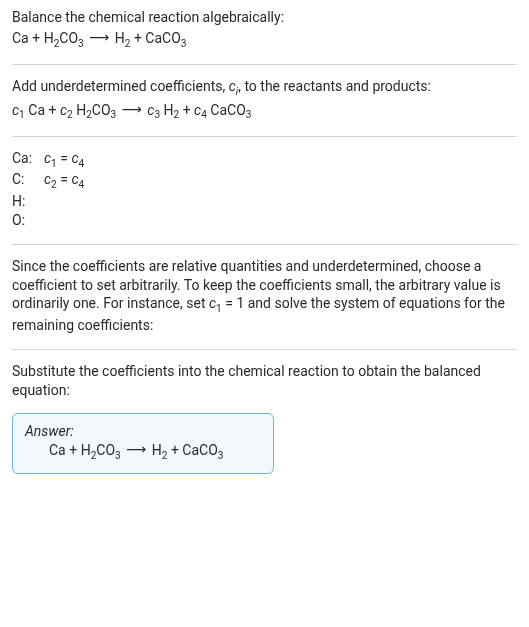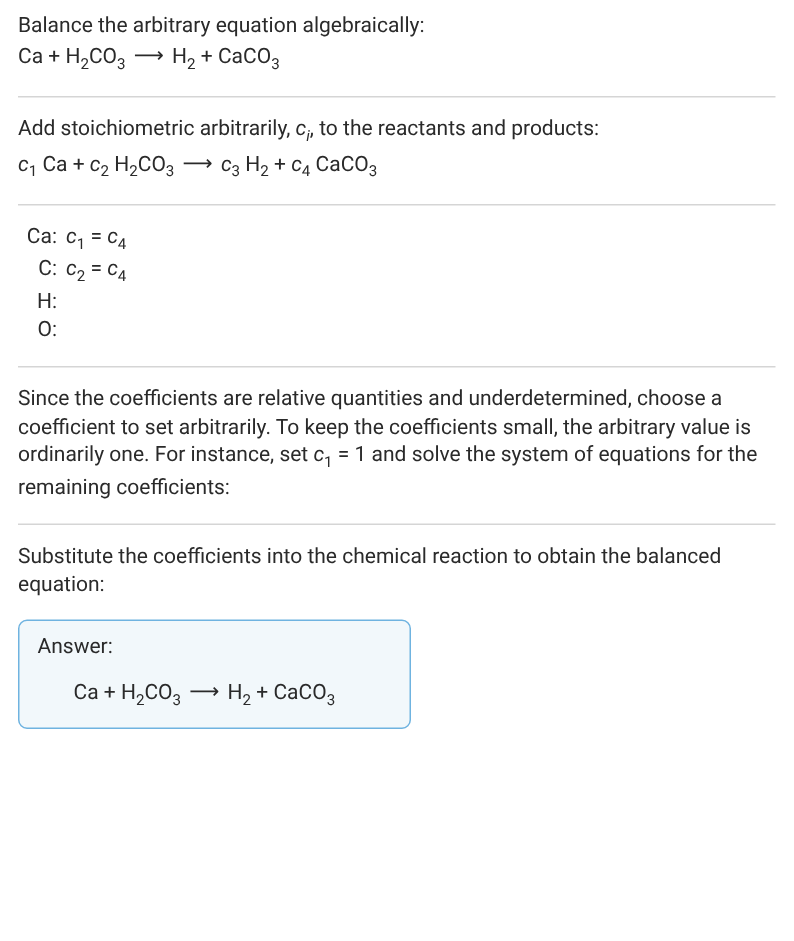--- a/index.html
+++ b/index.html
@@ -38,52 +38,53 @@
       padding: 0 2px;
     }
     .atoms-table {
       margin-top: 2px;
     }
     .atoms-row {
       display: flex;
     }
     .atoms-el {
       width: 26px;
-      text-align: right;
+      text-align: left;
       padding-right: 6px;
     }
     .answer-box {
       border: 1px solid #6fb3e0;
       border-radius: 6px;
       background: #f2f8fb;
       padding: 8px 12px 10px 12px;
       width: 236px;
     }
     .answer-title {
-      margin-bottom: 12px;
+      margin-bottom: 0;
+      font-style: italic;
     }
     .answer-eqn {
       padding-left: 24px;
     }
   </style>
 </head>
 <body>
 
 <div class="section">
-  <div>Balance the arbitrary equation algebraically:</div>
+  <div>Balance the chemical reaction algebraically:</div>
   <div class="eqn">
     <span>Ca</span><span> + </span><span>H</span><span class="sub">2</span><span>CO</span><span class="sub">3</span><span class="arrow">  ⟶  </span><span>H</span><span class="sub">2</span><span> + </span><span>CaCO</span><span class="sub">3</span>
   </div>
 </div>
 
 <hr class="sep">
 
 <div class="section">
   <div>
-    <span>Add stoichiometric arbitrarily, </span><span class="ital">c</span><span class="sub ital">i</span><span>, to the reactants and products:</span>
+    <span>Add underdetermined coefficients, </span><span class="ital">c</span><span class="sub ital">i</span><span>, to the reactants and products:</span>
   </div>
   <div class="eqn">
     <span class="ital">c</span><span class="sub">1</span><span> </span><span>Ca</span><span> + </span><span class="ital">c</span><span class="sub">2</span><span> </span><span>H</span><span class="sub">2</span><span>CO</span><span class="sub">3</span><span class="arrow">  ⟶  </span><span class="ital">c</span><span class="sub">3</span><span> </span><span>H</span><span class="sub">2</span><span> + </span><span class="ital">c</span><span class="sub">4</span><span> </span><span>CaCO</span><span class="sub">3</span>
   </div>
 </div>
 
 <hr class="sep">
 
 <div class="section">
   <div class="atoms-table">

